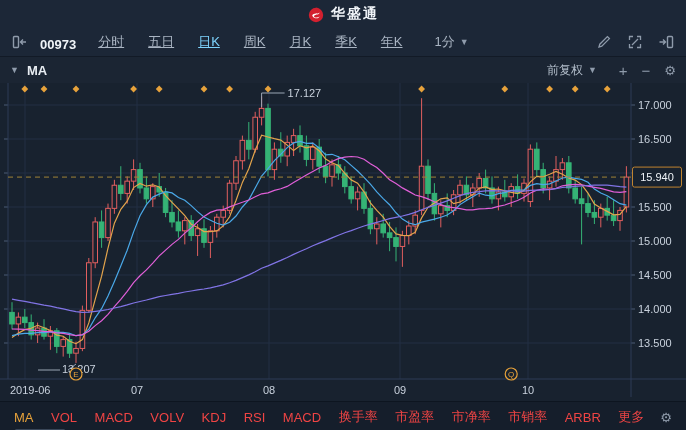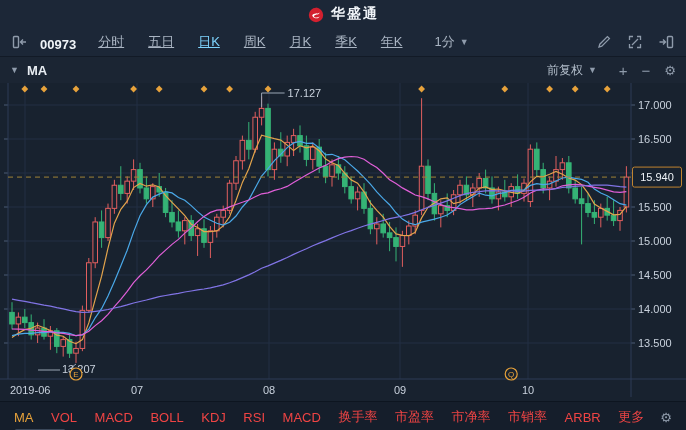--- a/index.html
+++ b/index.html
@@ -397,21 +397,21 @@
           <text x="528" y="311" font-size="11" fill="#c9d2dd" text-anchor="middle">10</text>
         </g>
       </svg>
   </div>
 
   <div class="bottombar">
     <div class="bottom-tabs" id="bottom-tabs">
         <span class="btab active">MA</span>
         <span class="btab">VOL</span>
         <span class="btab">MACD</span>
-        <span class="btab">BOLL</span>
+        <span class="btab">VOLV</span>
         <span class="btab">KDJ</span>
         <span class="btab">RSI</span>
         <span class="btab">MACD</span>
         <span class="btab">换手率</span>
         <span class="btab">市盈率</span>
         <span class="btab">市净率</span>
         <span class="btab">市销率</span>
         <span class="btab">ARBR</span>
         <span class="btab">更多</span>
       </div>

